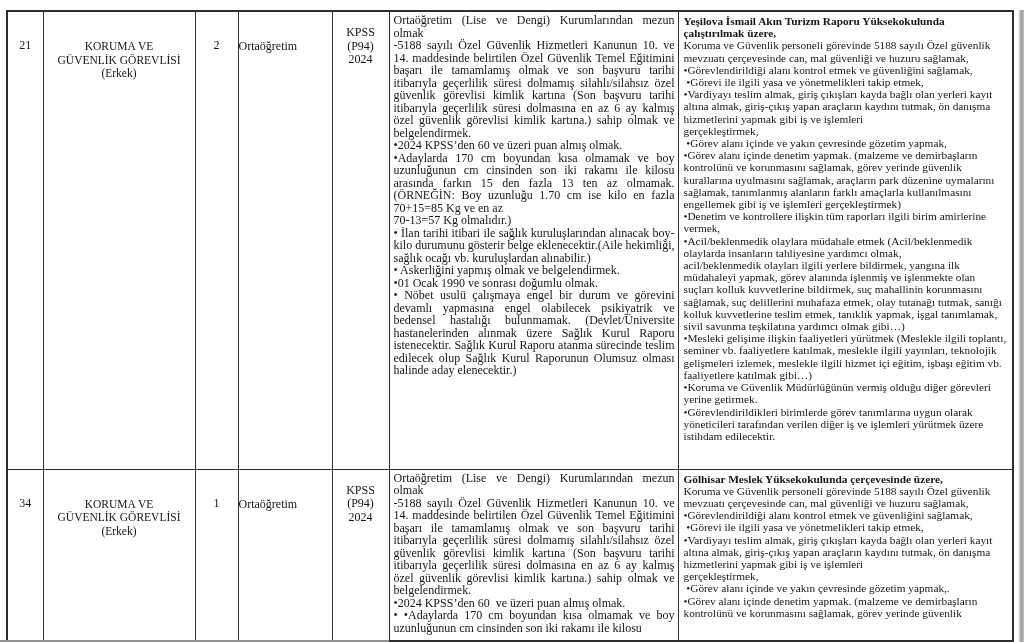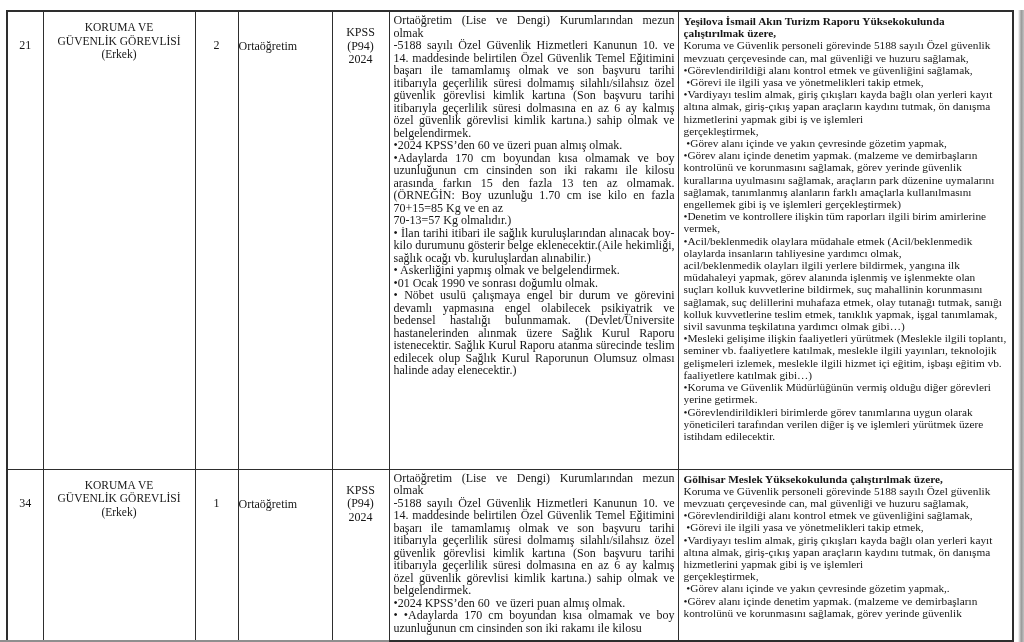--- a/index.html
+++ b/index.html
@@ -24,21 +24,21 @@
   td {
     border: 1.5px solid var(--border-color, #2e2e2e);
     vertical-align: top;
     overflow: hidden;
     padding: 0;
   }
   tr.job-row-1 { height: 458px; }
   tr.job-row-2 { height: 172px; }
 
   .c-no     { text-align: center; font-size: 12px;   padding-top: 26px; }
-  .c-title  { text-align: center; font-size: 11.5px; line-height: 13.5px; padding-top: 9px; white-space: pre-line; }
+  .c-title  { text-align: center; font-size: 11.5px; line-height: 13.5px; padding-top: 28px; white-space: pre-line; }
   .c-count  { text-align: center; font-size: 12px;   padding-top: 26px; }
   .c-edu    { font-size: 12px;   padding-top: 27px; }
   .c-exam   { text-align: center; font-size: 12px;   line-height: 13.5px; padding-top: 14px; white-space: pre-line; }
 
   .c-req    { font-size: 12px;   line-height: 12.5px; padding: 2px 3px 0 4px; text-align: justify; margin-top: 12px; }
   .c-duties { font-size: 11.3px; line-height: 12.2px; padding: 3px 4px 0 5px; text-align: left; }
 
   .pre { white-space: pre-wrap; }
   .clip { overflow: hidden; }
   .clip-r1 { height: 452px; }
@@ -128,21 +128,21 @@
 (P94)
 2024</td>
         <td class="c-req">
           <div class="clip clip-r2 pre">Ortaöğretim (Lise ve Dengi) Kurumlarından mezun olmak
 -5188 sayılı Özel Güvenlik Hizmetleri Kanunun 10. ve 14. maddesinde belirtilen Özel Güvenlik Temel Eğitimini başarı ile tamamlamış olmak ve son başvuru tarihi itibarıyla geçerlilik süresi dolmamış silahlı/silahsız özel güvenlik görevlisi kimlik kartına (Son başvuru tarihi itibarıyla geçerlilik süresi dolmasına en az 6 ay kalmış özel güvenlik görevlisi kimlik kartına.) sahip olmak ve belgelendirmek.
 •2024 KPSS’den 60  ve üzeri puan almış olmak.
 • •Adaylarda 170 cm boyundan kısa olmamak ve boy uzunluğunun cm cinsinden son iki rakamı ile kilosu</div>
         </td>
         <td class="c-duties">
           <div class="clip clip-r2">
-            <span class="duty-head">Gölhisar Meslek Yüksekokulunda çalıştırılmak üzere,</span>
+            <span class="duty-head">Gölhisar Meslek Yüksekokulunda çerçevesinde üzere,</span>
             <span class="duty-body">Koruma ve Güvenlik personeli görevinde 5188 sayılı Özel güvenlik mevzuatı çerçevesinde can, mal güvenliği ve huzuru sağlamak,
 •Görevlendirildiği alanı kontrol etmek ve güvenliğini sağlamak,
  •Görevi ile ilgili yasa ve yönetmelikleri takip etmek,
 •Vardiyayı teslim almak, giriş çıkışları kayda bağlı olan yerleri kayıt altına almak, giriş-çıkış yapan araçların kaydını tutmak, ön danışma hizmetlerini yapmak gibi iş ve işlemleri
 gerçekleştirmek,
  •Görev alanı içinde ve yakın çevresinde gözetim yapmak,.
 •Görev alanı içinde denetim yapmak. (malzeme ve demirbaşların kontrolünü ve korunmasını sağlamak, görev yerinde güvenlik</span>
           </div>
         </td>
       </tr>

